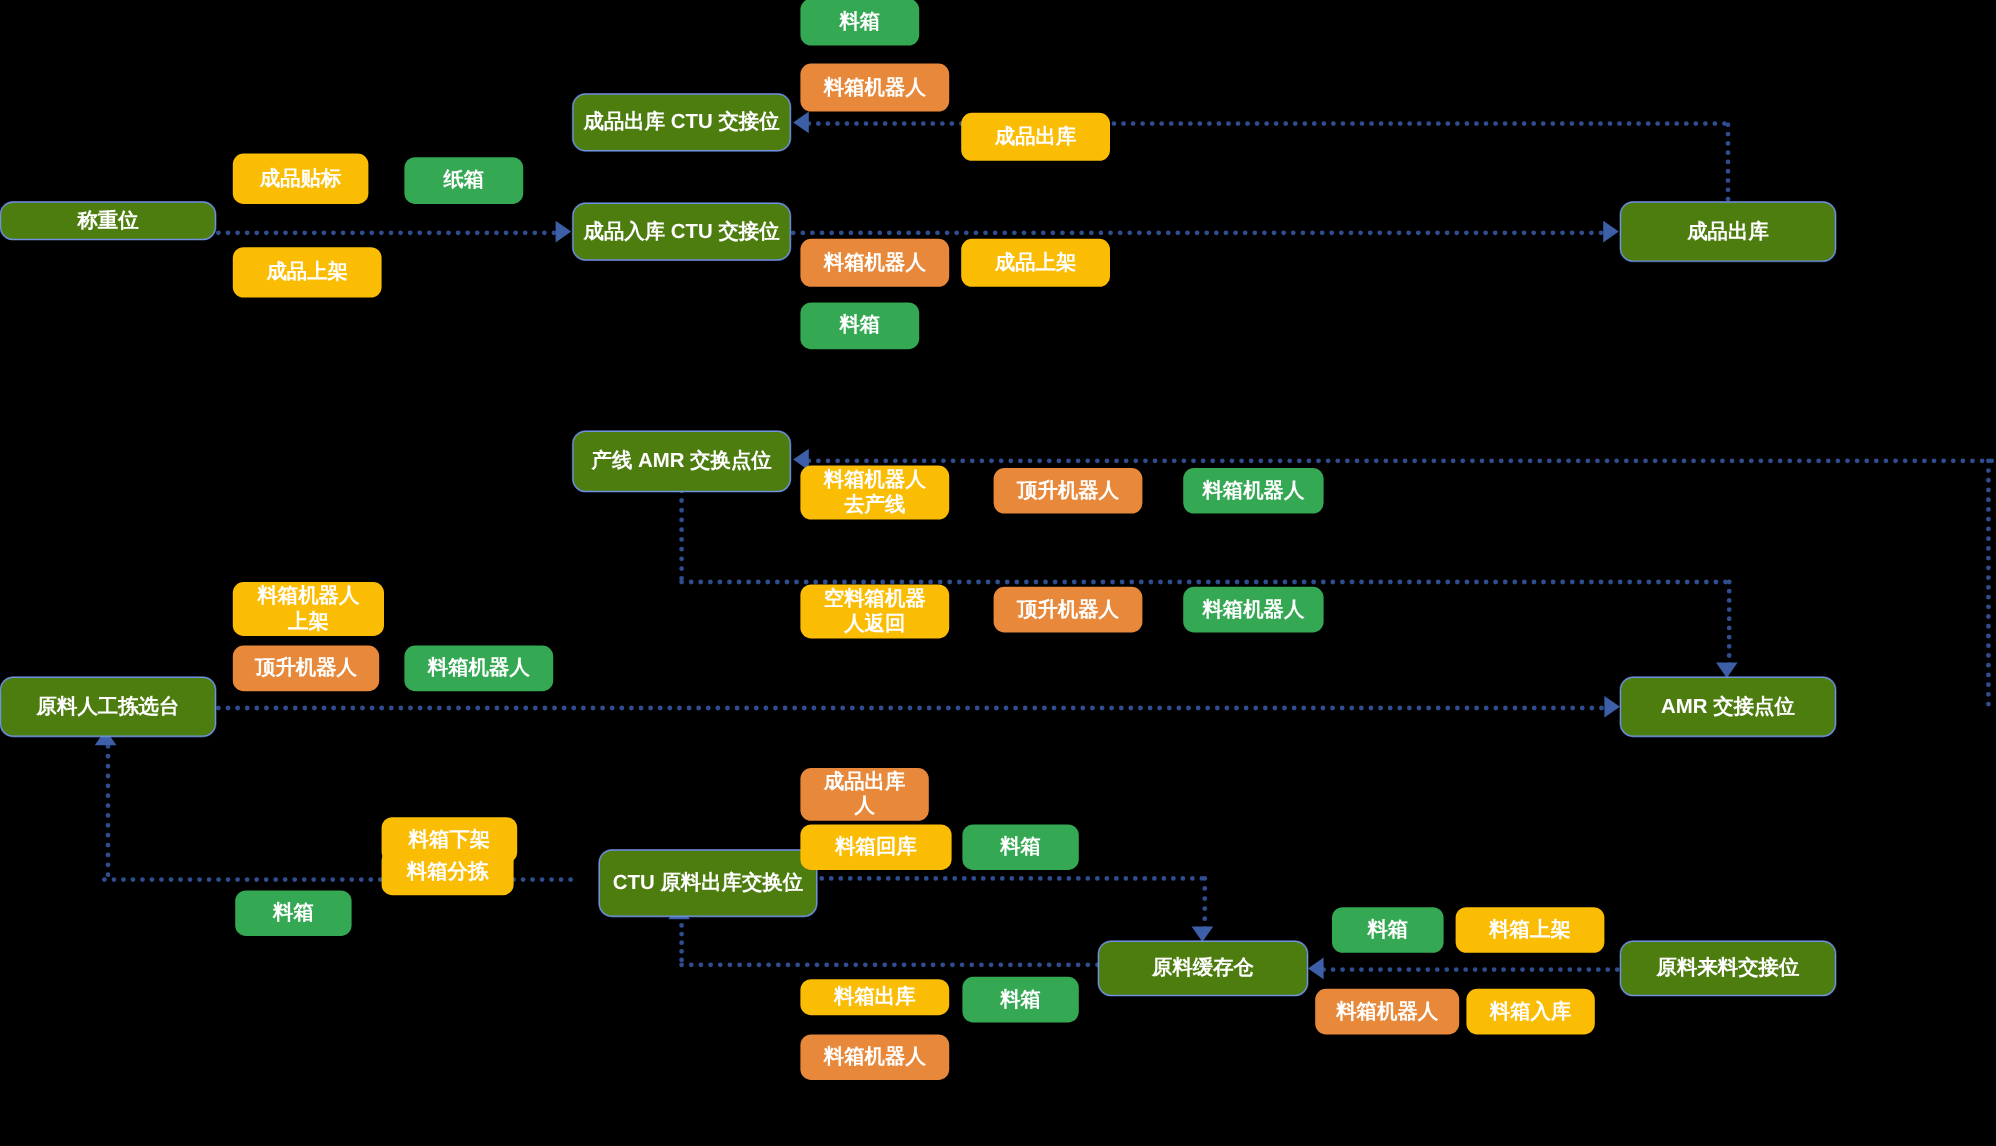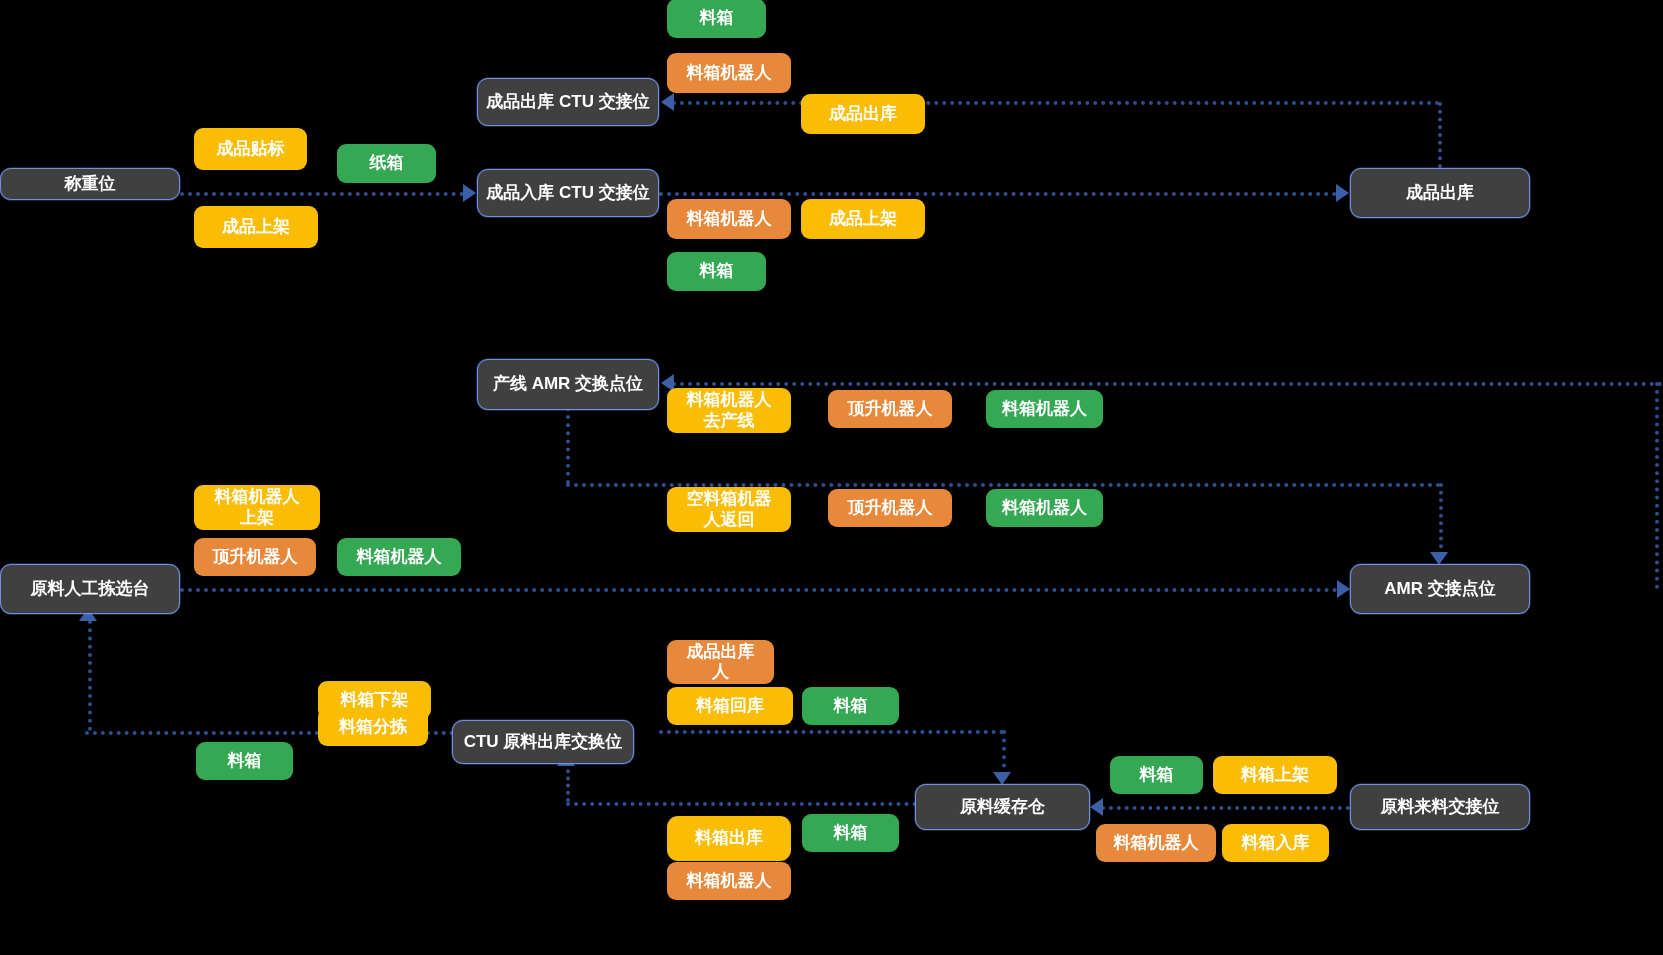--- a/index.html
+++ b/index.html
@@ -16,21 +16,21 @@
     display:flex;align-items:center;justify-content:center;
     text-align:center;
     color:#ffffff;
     font-weight:700;
     line-height:1.18;
     border-radius:10px;
     white-space:pre-line;
     z-index:3;
   }
   .n-blue{
-    background:#404040;
+    background:#4d7c0f;
     border:1.5px solid #6f92e4;
     font-size:17px;
     border-radius:11px;
     box-shadow:0 0 0 0.5px rgba(120,150,225,.5);
   }
   .n-green{ background:#34A853; font-size:17px; border-radius:9px; }
   .n-orange{ background:#E8883A; font-size:17px; border-radius:9px; }
   .n-amber{ background:#FBBC04; font-size:17px; border-radius:9px; }
 
   
@@ -78,21 +78,21 @@
       <div class="arrow down" style="left: 993px; top: 772px;"></div>
       <div class="seg h" style="left: 566px; top: 802px; width: 351px;"></div>
       <div class="seg v" style="left: 566px; top: 762px; height: 40px;"></div>
       <div class="arrow up" style="left: 557px; top: 753px;"></div>
       <div class="seg h" style="left: 1101px; top: 806px; width: 249px;"></div>
       <div class="arrow left" style="left: 1090px; top: 798px;"></div>
     </div>
   <div id="node-layer">
       <div class="node n-blue" style="left: 0px; top: 168px; width: 180px; height: 32px;">称重位</div>
       <div class="node n-amber" style="left: 194px; top: 128px; width: 113px; height: 42px;">成品贴标</div>
-      <div class="node n-green" style="left: 337px; top: 144px; width: 99px; height: 39px;">纸箱</div>
+      <div class="node n-green" style="left: 337px; top: 131px; width: 99px; height: 39px;">纸箱</div>
       <div class="node n-amber" style="left: 194px; top: 206px; width: 124px; height: 42px;">成品上架</div>
       <div class="node n-blue" style="left: 477px; top: 78px; width: 182px; height: 48px;">成品出库 CTU 交接位</div>
       <div class="node n-green" style="left: 667px; top: -1px; width: 99px; height: 39px;">料箱</div>
       <div class="node n-orange" style="left: 667px; top: 53px; width: 124px; height: 40px;">料箱机器人</div>
       <div class="node n-amber" style="left: 801px; top: 53px; width: 124px; height: 40px; margin-top: 41px;">成品出库</div>
       <div class="node n-blue" style="left: 477px; top: 169px; width: 182px; height: 48px;">成品入库 CTU 交接位</div>
       <div class="node n-orange" style="left: 667px; top: 199px; width: 124px; height: 40px;">料箱机器人</div>
       <div class="node n-amber" style="left: 801px; top: 199px; width: 124px; height: 40px;">成品上架</div>
       <div class="node n-green" style="left: 667px; top: 252px; width: 99px; height: 39px;">料箱</div>
       <div class="node n-blue" style="left: 1350px; top: 168px; width: 180px; height: 50px;">成品出库</div>
@@ -105,28 +105,28 @@
 人返回</div>
       <div class="node n-orange" style="left: 828px; top: 489px; width: 124px; height: 38px;">顶升机器人</div>
       <div class="node n-green" style="left: 986px; top: 489px; width: 117px; height: 38px;">料箱机器人</div>
       <div class="node n-amber" style="left: 194px; top: 485px; width: 126px; height: 45px;">料箱机器人
 上架</div>
       <div class="node n-orange" style="left: 194px; top: 538px; width: 122px; height: 38px;">顶升机器人</div>
       <div class="node n-green" style="left: 337px; top: 538px; width: 124px; height: 38px;">料箱机器人</div>
       <div class="node n-blue" style="left: 0px; top: 564px; width: 180px; height: 50px;">原料人工拣选台</div>
       <div class="node n-blue" style="left: 1350px; top: 564px; width: 180px; height: 50px;">AMR 交接点位</div>
       <div class="node n-amber" style="left: 318px; top: 681px; width: 113px; height: 38px;">料箱下架</div>
-      <div class="node n-blue" style="left: 452px; top: 708px; width: 182px; height: 44px; margin-top: 12px;">CTU 原料出库交换位</div>
+      <div class="node n-blue" style="left: 499px; top: 708px; width: 182px; height: 56px;">CTU 原料出库交换位</div>
       <div class="node n-orange" style="left: 667px; top: 640px; width: 107px; height: 44px;">成品出库
 人</div>
       <div class="node n-amber" style="left: 667px; top: 687px; width: 126px; height: 38px;">料箱回库</div>
       <div class="node n-green" style="left: 802px; top: 687px; width: 97px; height: 38px;">料箱</div>
       <div class="node n-green" style="left: 196px; top: 742px; width: 97px; height: 38px;">料箱</div>
       <div class="node n-amber" style="left: 318px; top: 708px; width: 110px; height: 38px;">料箱分拣</div>
-      <div class="node n-amber" style="left: 667px; top: 816px; width: 124px; height: 45px; border-radius: 11px;">料箱出库</div>
+      <div class="node n-amber" style="left: 667px; top: 816px; width: 124px; height: 30px;">料箱出库</div>
       <div class="node n-green" style="left: 802px; top: 814px; width: 97px; height: 38px;">料箱</div>
       <div class="node n-orange" style="left: 667px; top: 862px; width: 124px; height: 38px;">料箱机器人</div>
       <div class="node n-blue" style="left: 915px; top: 784px; width: 175px; height: 46px;">原料缓存仓</div>
       <div class="node n-green" style="left: 1110px; top: 756px; width: 93px; height: 38px;">料箱</div>
       <div class="node n-amber" style="left: 1213px; top: 756px; width: 124px; height: 38px;">料箱上架</div>
       <div class="node n-blue" style="left: 1350px; top: 784px; width: 180px; height: 46px;">原料来料交接位</div>
       <div class="node n-orange" style="left: 1096px; top: 824px; width: 120px; height: 38px;">料箱机器人</div>
       <div class="node n-amber" style="left: 1222px; top: 824px; width: 107px; height: 38px;">料箱入库</div>
     </div>
 </div>

